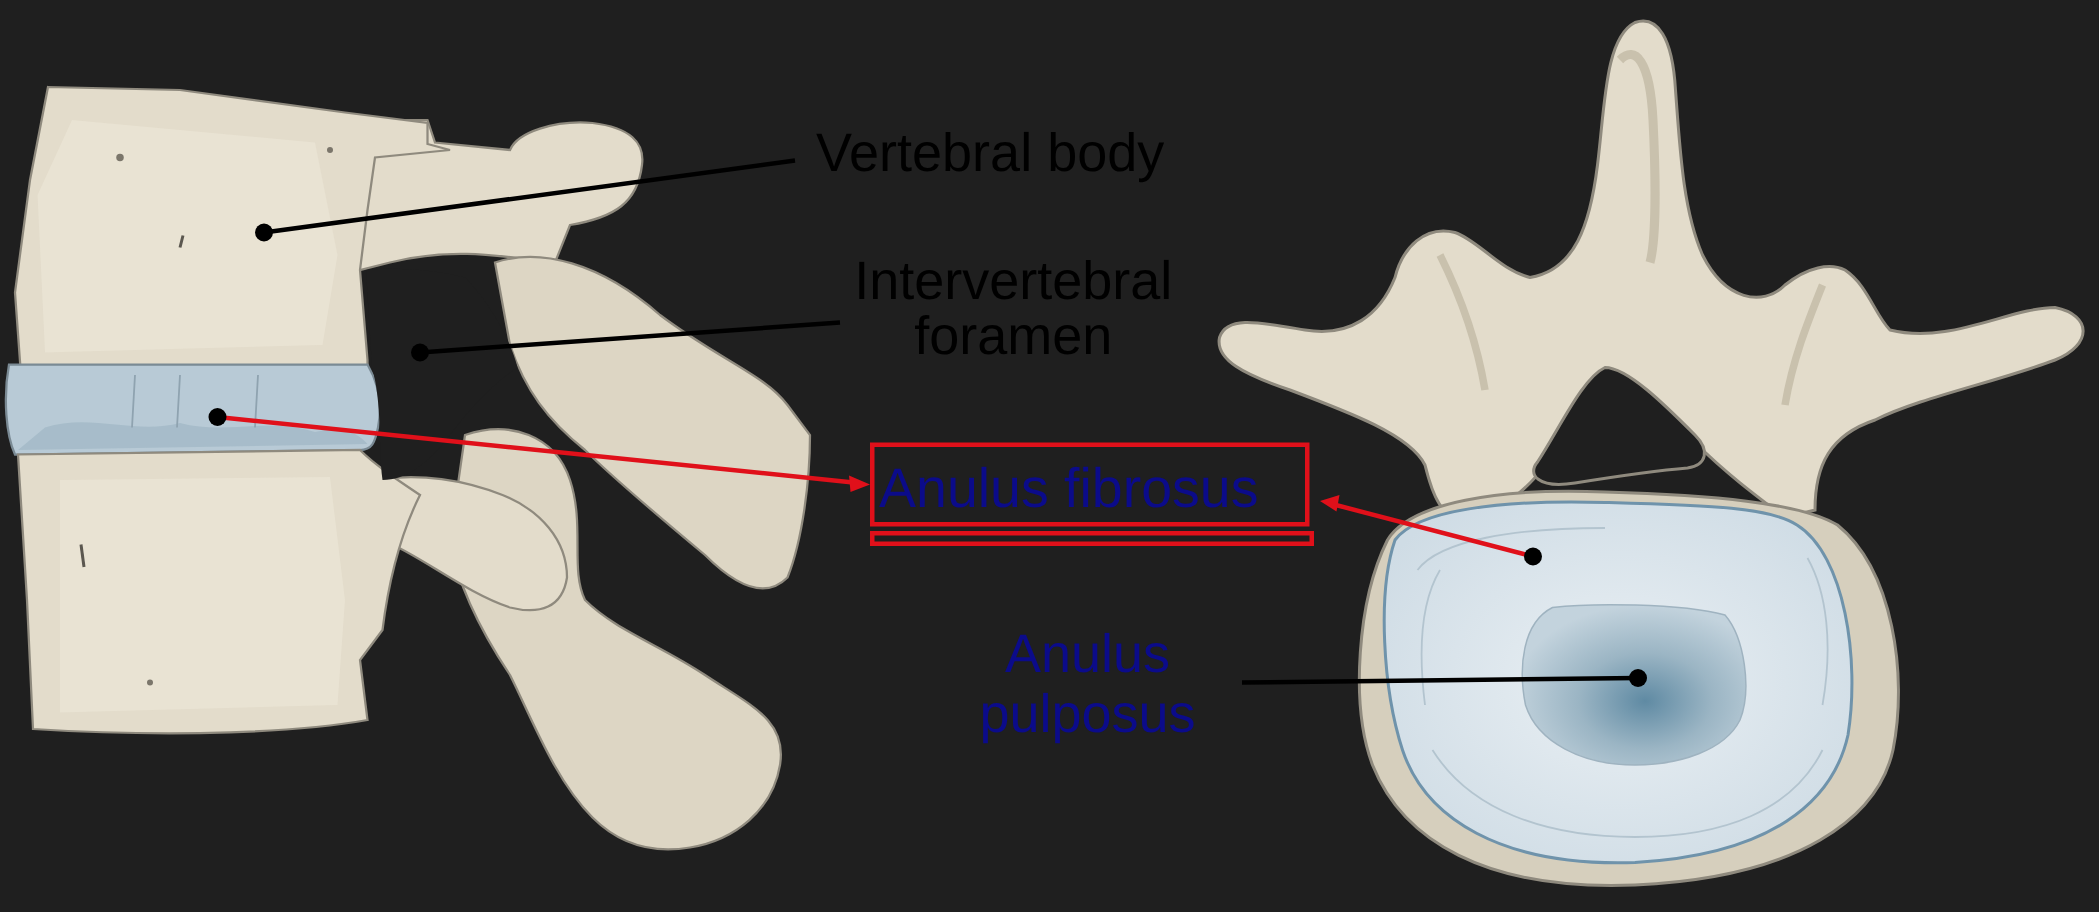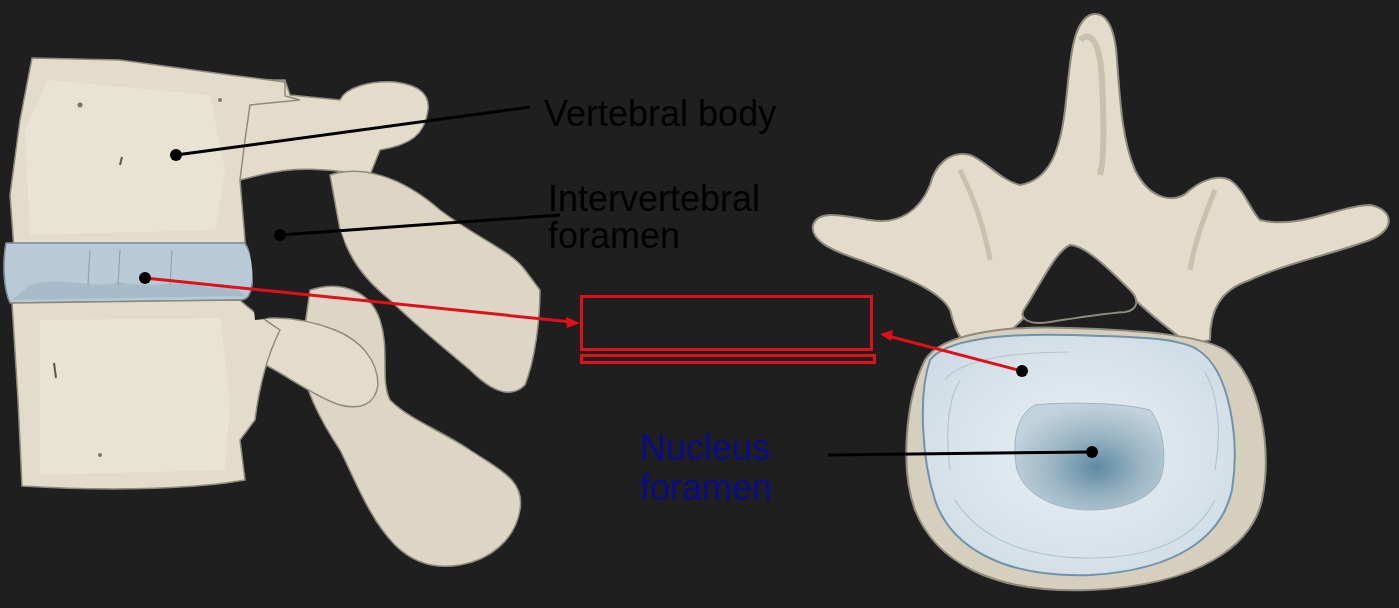--- a/index.html
+++ b/index.html
@@ -1,18 +1,18 @@
 <!DOCTYPE html>
 <html><head>
 <meta charset="utf-8">
 <style>
   html,body{margin:0;padding:0;background:#1f1f1f;}
   #stage{position:relative;width:1399px;height:608px;overflow:hidden;background:#1f1f1f;font-family:"Liberation Sans",sans-serif;}
   svg{position:absolute;left:0;top:0;}
-  .label{position:absolute;font-family:"Liberation Sans",sans-serif;line-height:1;white-space:nowrap;text-align:left;margin-top:12px;}
+  .label{position:absolute;font-family:"Liberation Sans",sans-serif;line-height:1;white-space:nowrap;text-align:center;}
   .black{color:#000000;}
   .blue{color:#0b0b8a;}
   #lbl-vb{left:544px;top:84px;font-size:36px;}
   #lbl-if{left:548px;top:168px;font-size:36px;width:255px;line-height:37px;}
   #lbl-af{left:586px;top:307px;font-size:37px;}
   #lbl-np{left:640px;top:416px;font-size:36px;width:170px;line-height:40px;}
   #hl-box{position:absolute;left:580px;top:295px;width:293px;height:56px;border:3px solid #e0101a;box-sizing:border-box;}
   #hl-box2{position:absolute;left:580px;top:354px;width:296px;height:10px;border:3px solid #e0101a;box-sizing:border-box;}
 </style>
 </head>
@@ -97,15 +97,16 @@
       <line x1="828" y1="455" x2="1092" y2="452" stroke="#000" stroke-width="3"></line>
       <circle cx="1092" cy="452" r="6" fill="#000"></circle>
     </g>
   </svg>
 
   <div id="hl-box"></div>
   <div id="hl-box2"></div>
 
   <div id="lbl-vb" class="label black">Vertebral body</div>
   <div id="lbl-if" class="label black" style="white-space:normal;">Intervertebral foramen</div>
-  <div id="lbl-np" class="label blue" style="white-space:normal;">Nucleus foramen</div>
+  <div id="lbl-af" class="label blue">Anulus fibrosus</div>
+  <div id="lbl-np" class="label blue" style="white-space:normal;">Anulus pulposus</div>
 
 </div>
 
 </body></html>

